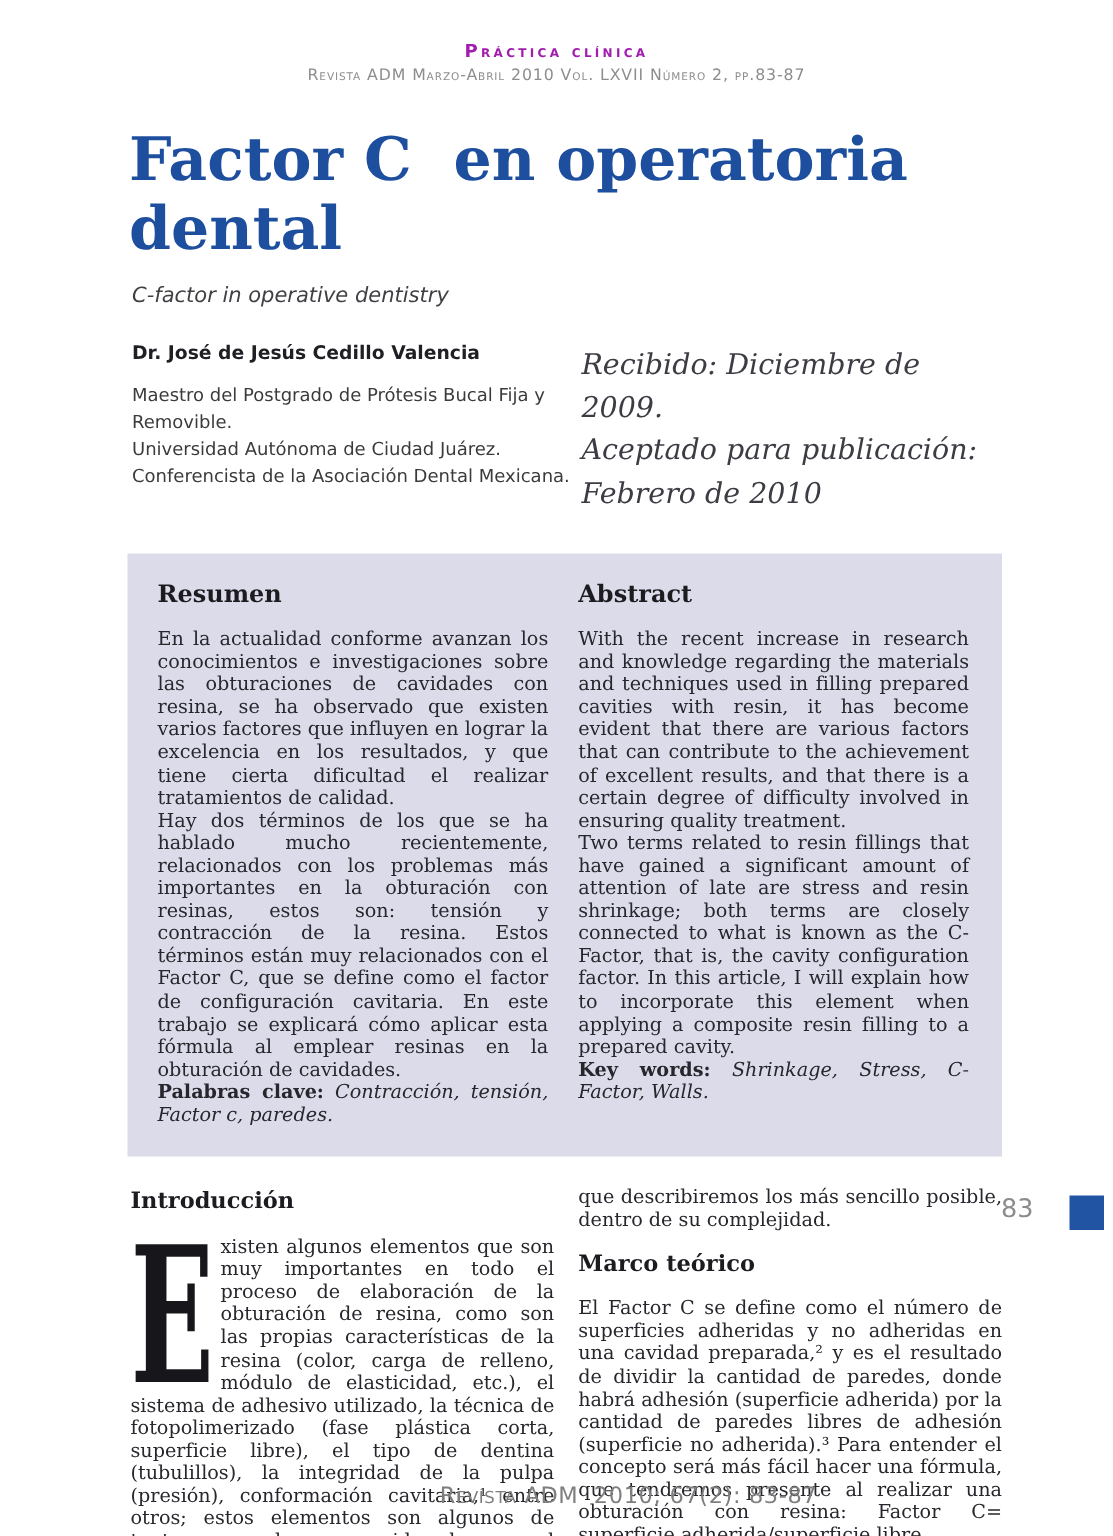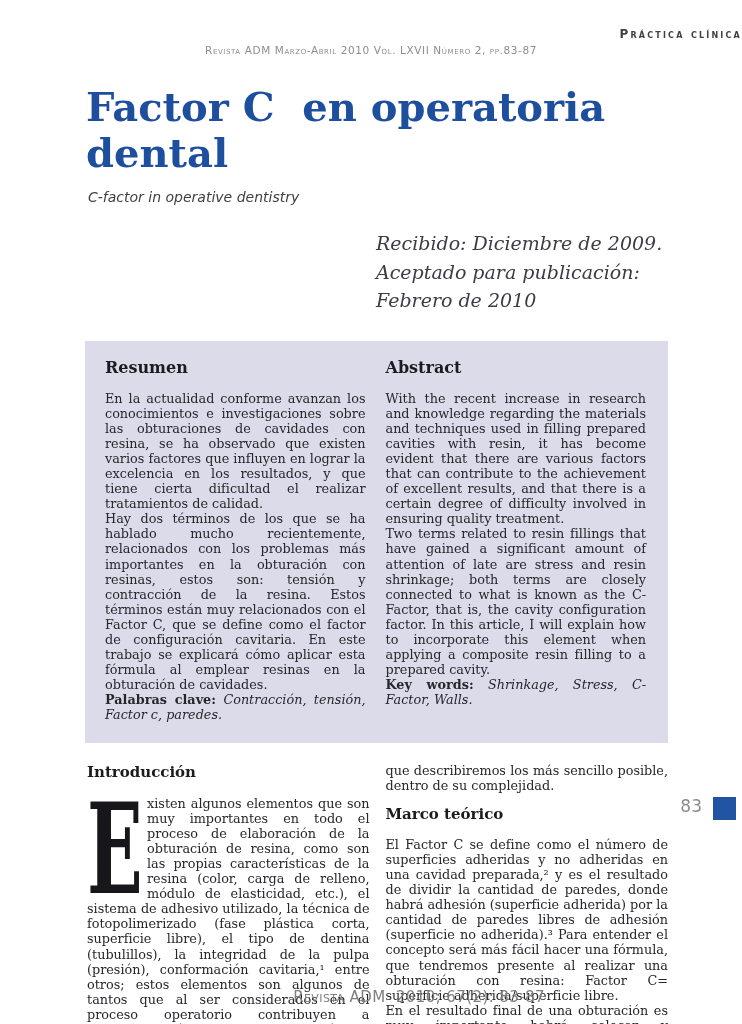--- a/index.html
+++ b/index.html
@@ -6,21 +6,21 @@
   .page{
     position:relative;width:742px;height:1024px;margin:0 auto;
     background:#ffffff;overflow:hidden;
     font-family:"DejaVu Sans",sans-serif;color:#26262c;
   }
 
   
   .masthead{padding-top:27px;text-align:center;}
   .kicker{
     font-weight:bold;font-size:12px;font-variant:small-caps;
-    letter-spacing:2.2px;color:#404040;text-align:right;
+    letter-spacing:2.2px;color:#a21caf;
   }
   .journal-line{
     margin-top:3px;font-size:10.5px;font-variant:small-caps;
     letter-spacing:0.6px;color:#8d8d8d;
   }
 
   
   .title{
     margin:28px 74px 0 86px;
     font-family:"DejaVu Serif",serif;font-weight:bold;
@@ -71,21 +71,21 @@
   .col p.cont{margin-bottom:2px;}
   .dropcap{
     float:left;width:56px;height:98px;overflow:visible;
     font-family:"DejaVu Serif",serif;font-weight:bold;
     font-size:126px;line-height:96px;color:#17171b;
     transform:scaleX(0.58);transform-origin:0 55%;
     margin:5px 4px 0 0;
   }
 
   
-  .page-marker{position:absolute;top:791px;right:6px;display:flex;align-items:center;gap:11px;}
+  .page-marker{position:absolute;top:791px;right:6px;display:flex;align-items:center;gap:24px;}
   .page-number{font-size:17px;color:#8c8c8c;}
   .page-square{width:23px;height:23px;background:#2155a3;display:inline-block;margin-top:6px;}
 
   
   .footer{
     position:absolute;top:988px;left:0;right:0;text-align:center;padding-left:96px;
     font-size:15px;font-variant:small-caps;letter-spacing:0.4px;
     color:#7f7f7f;white-space:pre-wrap;
   }
 </style>
@@ -96,20 +96,28 @@
 
   <header class="masthead">
     <div class="kicker">Práctica clínica</div>
     <div class="journal-line">Revista ADM Marzo-Abril 2010 Vol. LXVII Número 2, pp.83-87</div>
   </header>
 
   <h1 class="title">Factor C  en operatoria dental</h1>
   <div class="subtitle">C-factor in operative dentistry</div>
 
   <section class="author-row">
+    <div class="author-col">
+      <div class="author-name">Dr. José de Jesús Cedillo Valencia</div>
+      <div class="affiliations">
+        <div>Maestro del Postgrado de Prótesis Bucal Fija y Removible.</div>
+        <div>Universidad Autónoma de Ciudad Juárez.</div>
+        <div>Conferencista de la Asociación Dental Mexicana.</div>
+      </div>
+    </div>
     <div class="dates-col">
       <div>Recibido: Diciembre de 2009.</div>
       <div>Aceptado para publicación: Febrero de 2010</div>
     </div>
   </section>
 
   <section class="abstract-box">
     <div class="abs-col">
       <h2>Resumen</h2>
       <p>En la actualidad conforme avanzan los conocimientos e investigaciones sobre las obturaciones de cavidades con resina, se ha observado que existen varios factores que influyen en lograr la excelencia en los resultados, y que tiene cierta dificultad el realizar tratamientos de calidad.</p>

